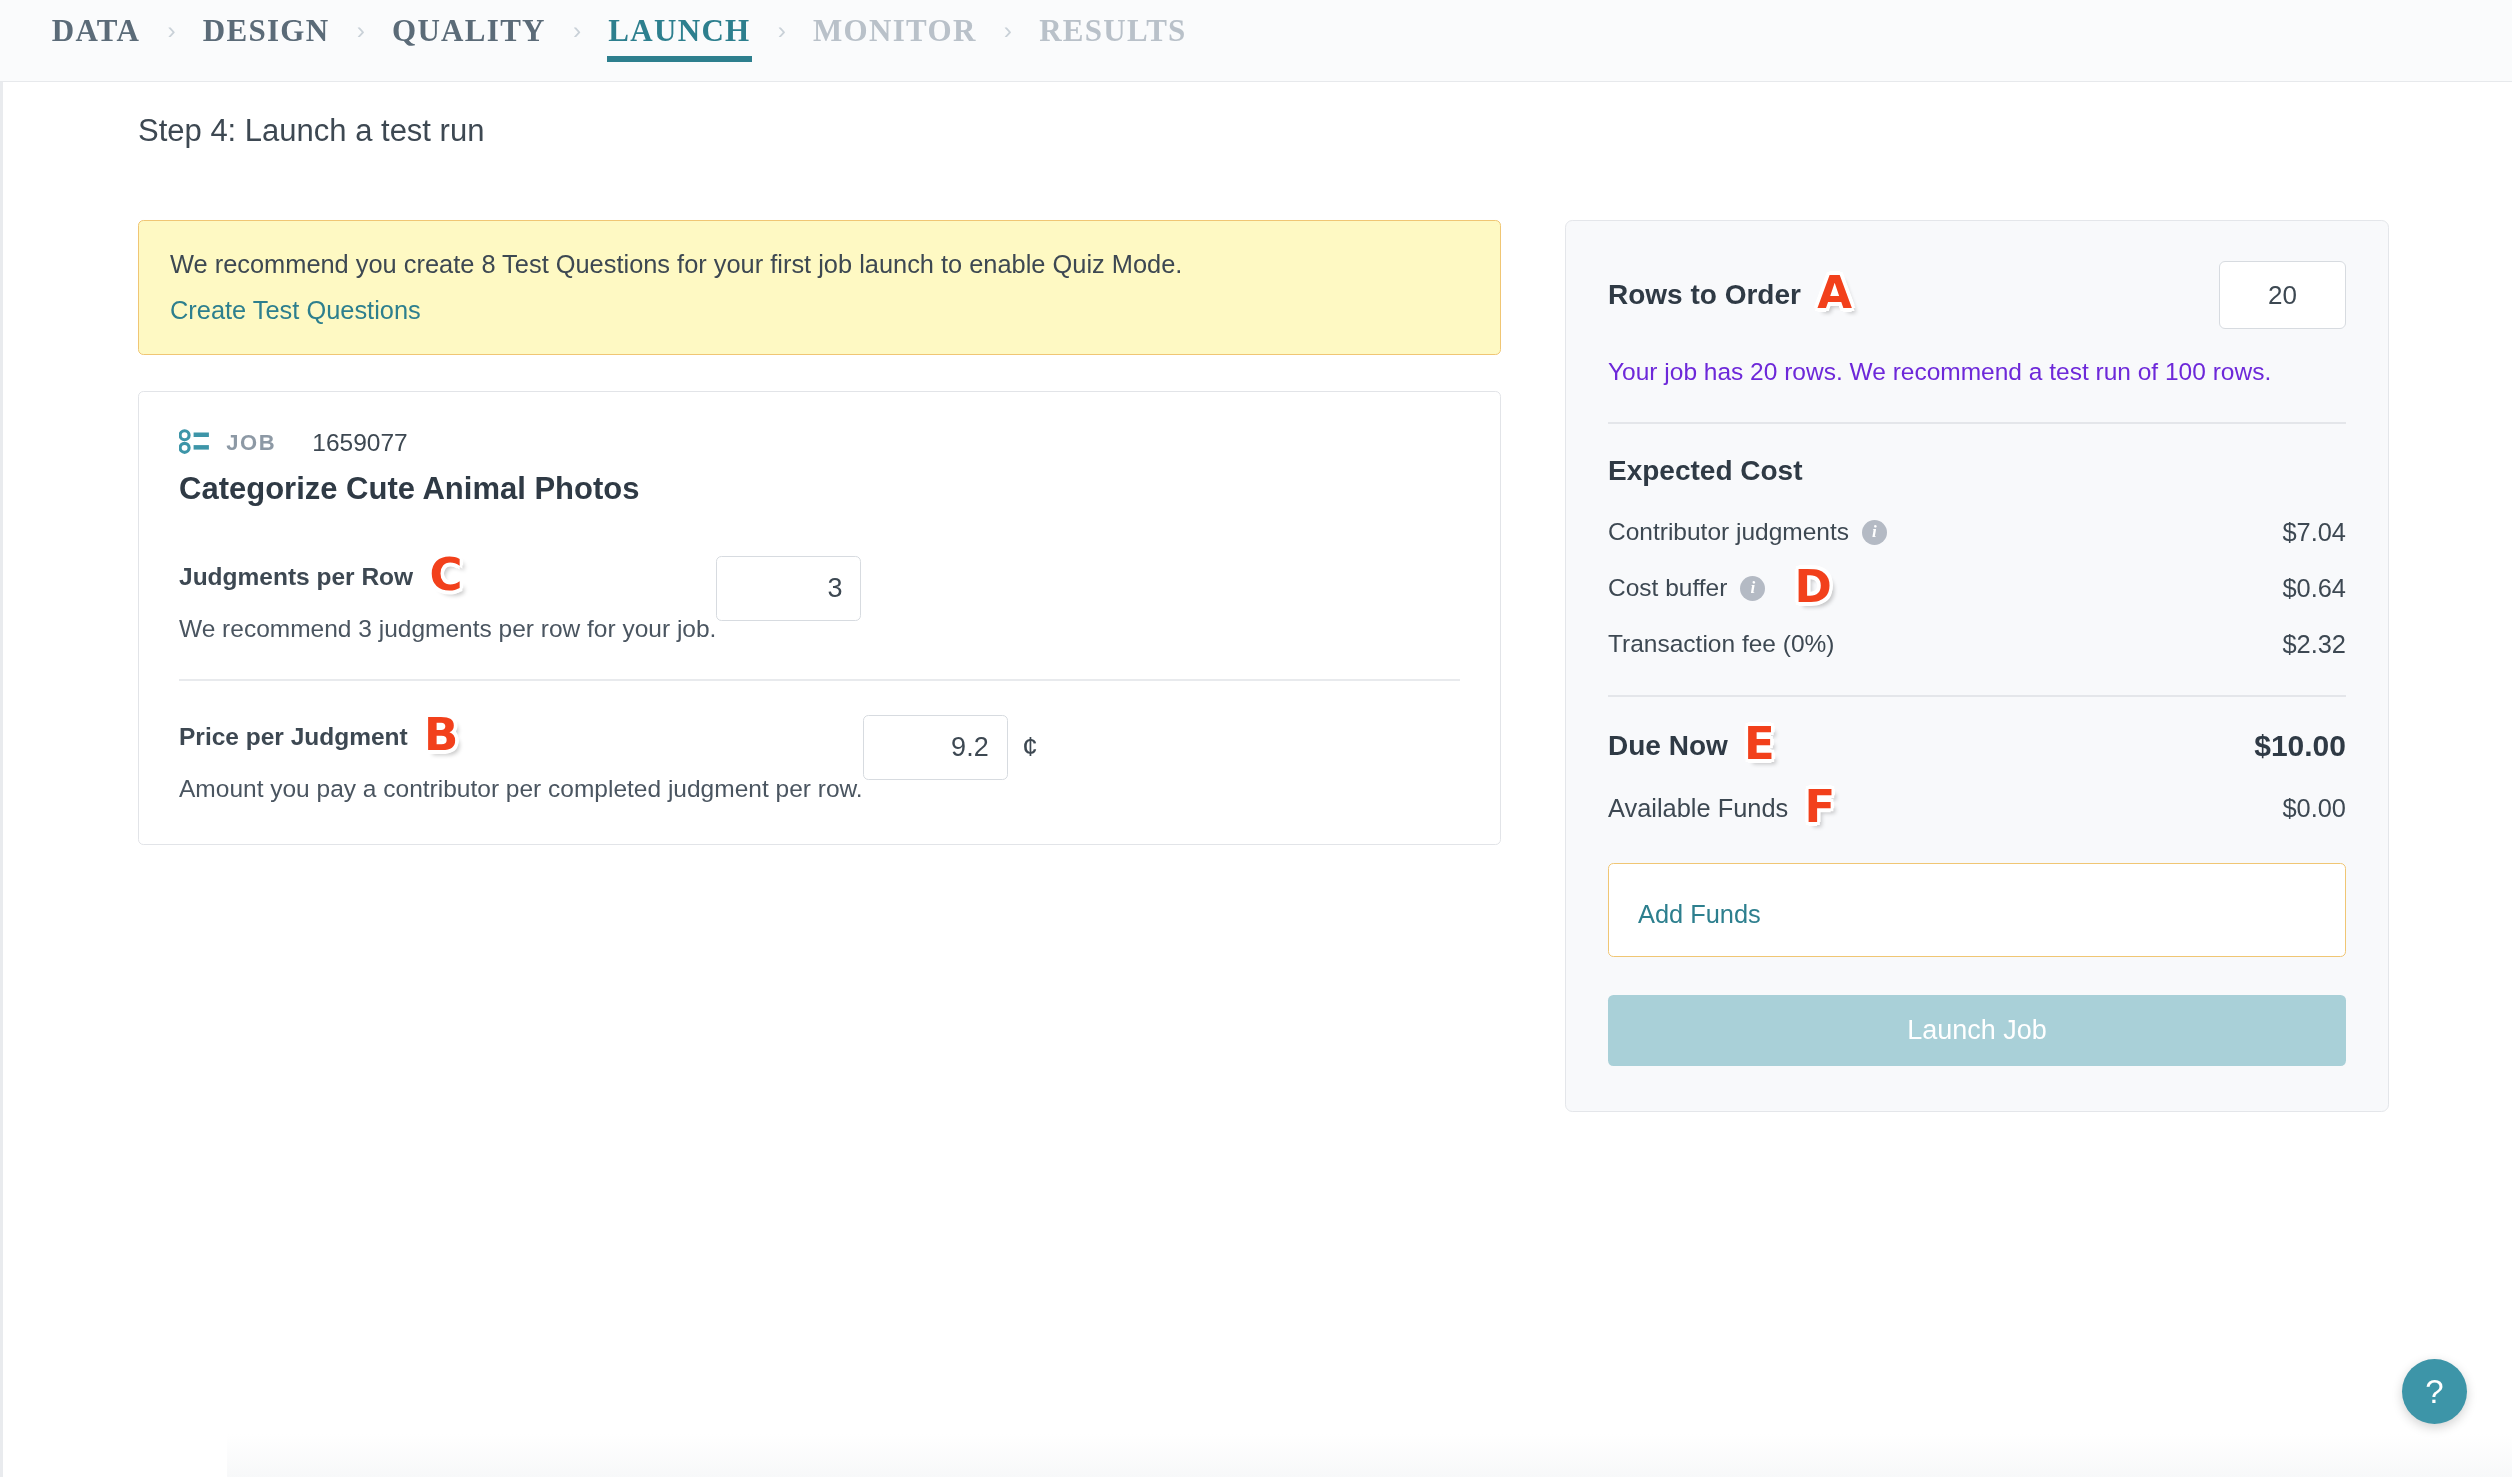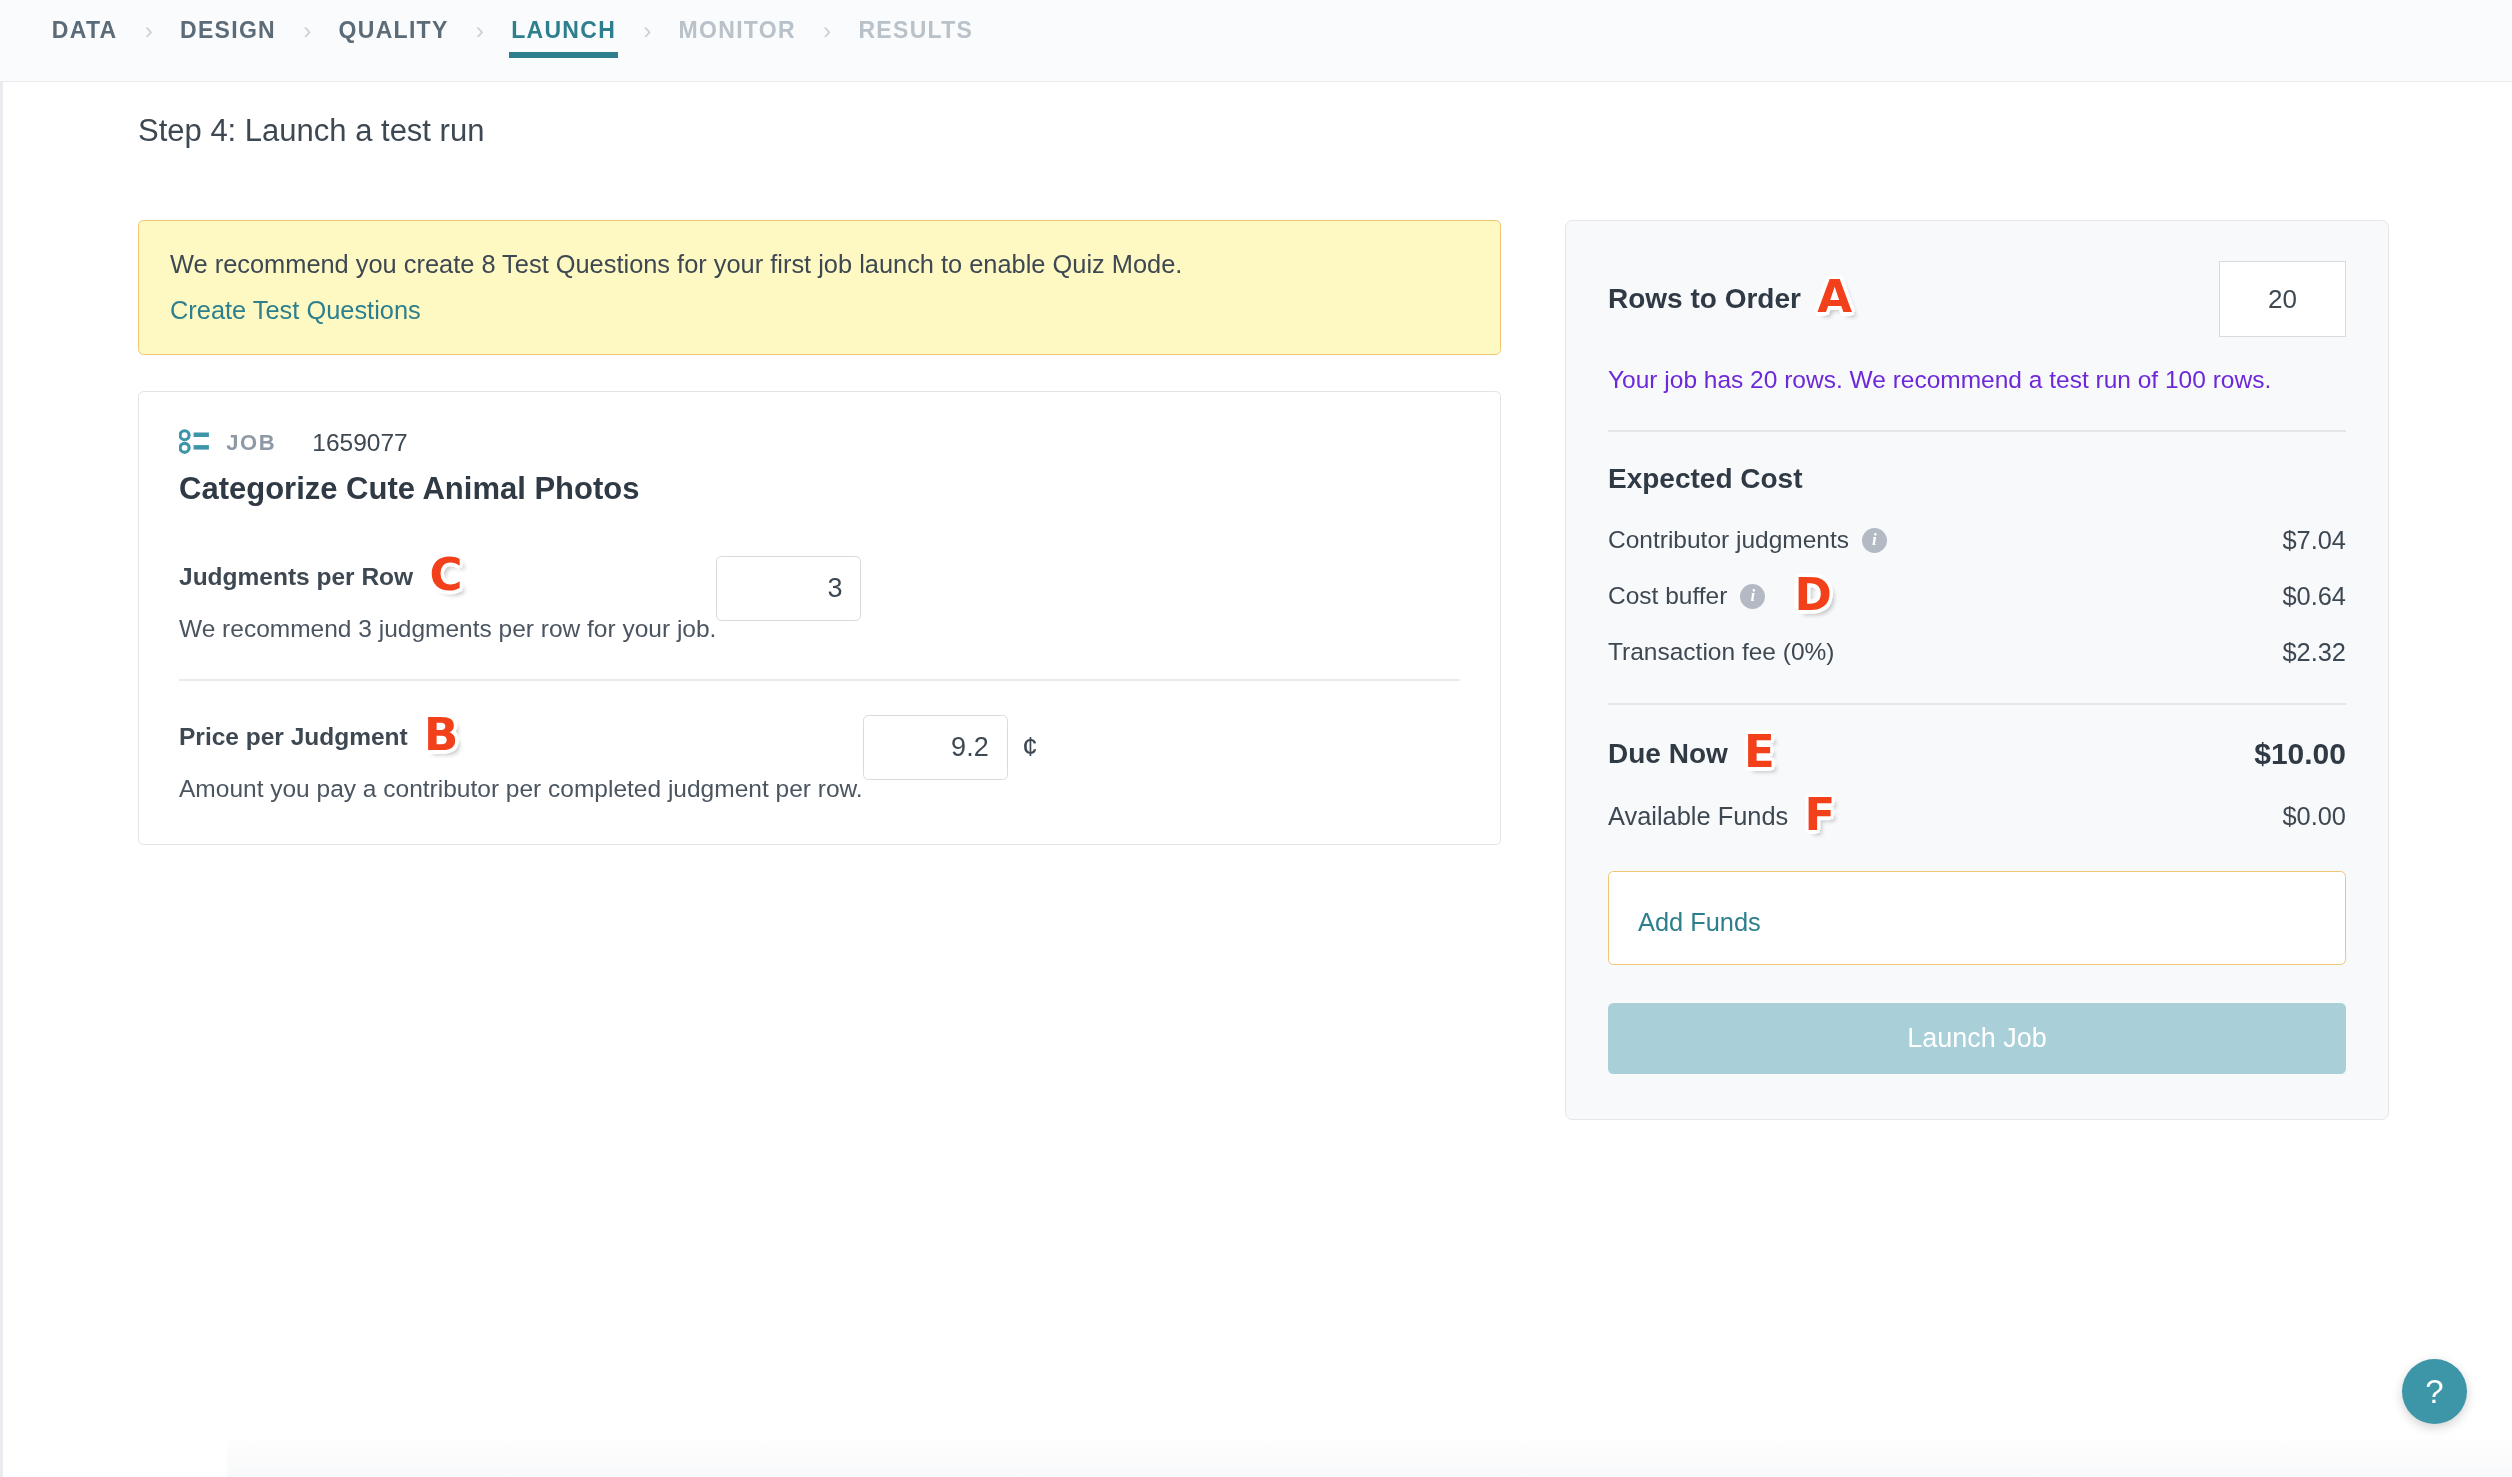--- a/index.html
+++ b/index.html
@@ -19,28 +19,29 @@
   
   .topbar {
     position: absolute; left: 0; top: 0;
     width: 2512px; height: 82px;
     background: #fafbfc;
     border-bottom: 1.8px solid #e7e9ec;
     display: flex; align-items: center;
     padding-left: 50px;
   }
   .crumb {
-    font-size: 23px;
+    font-size: 31px;
     font-weight: 700;
     letter-spacing: 1.3px;
     color: #5b6b78;
     position: relative;
     padding: 0 1.8px 20px 1.8px;
     line-height: 1;
     white-space: nowrap;
+    font-family: Liberation Serif, serif;
   }
   .crumb.active { color: #2d7f8e; }
   .crumb.active::after {
     content: "";
     position: absolute;
     left: 0; right: 0; bottom: 3.6px;
     height: 6.4px;
     background: #2d7f8e;
   }
   .crumb.dim { color: #b9c1c9; font-weight: 600; }
@@ -179,23 +180,23 @@
   }
   .rp-heading {
     font-size: 28px;
     font-weight: 700;
     color: #2f3a45;
     display: flex;
     align-items: center;
     white-space: nowrap;
   }
   .rows-input {
-    width: 127px; height: 76px;
+    width: 127px; height: 68px;
     border: 1.8px solid #d7dbe0;
-    border-radius: 0;
+    border-radius: 6px;
     background: #ffffff;
     text-align: center;
     font-size: 26px;
     color: #3d4852;
     font-family: "Liberation Sans", sans-serif;
   }
   .rp-note {
     font-size: 24.5px;
     color: #6d28d9;
     margin-top: 29px;

